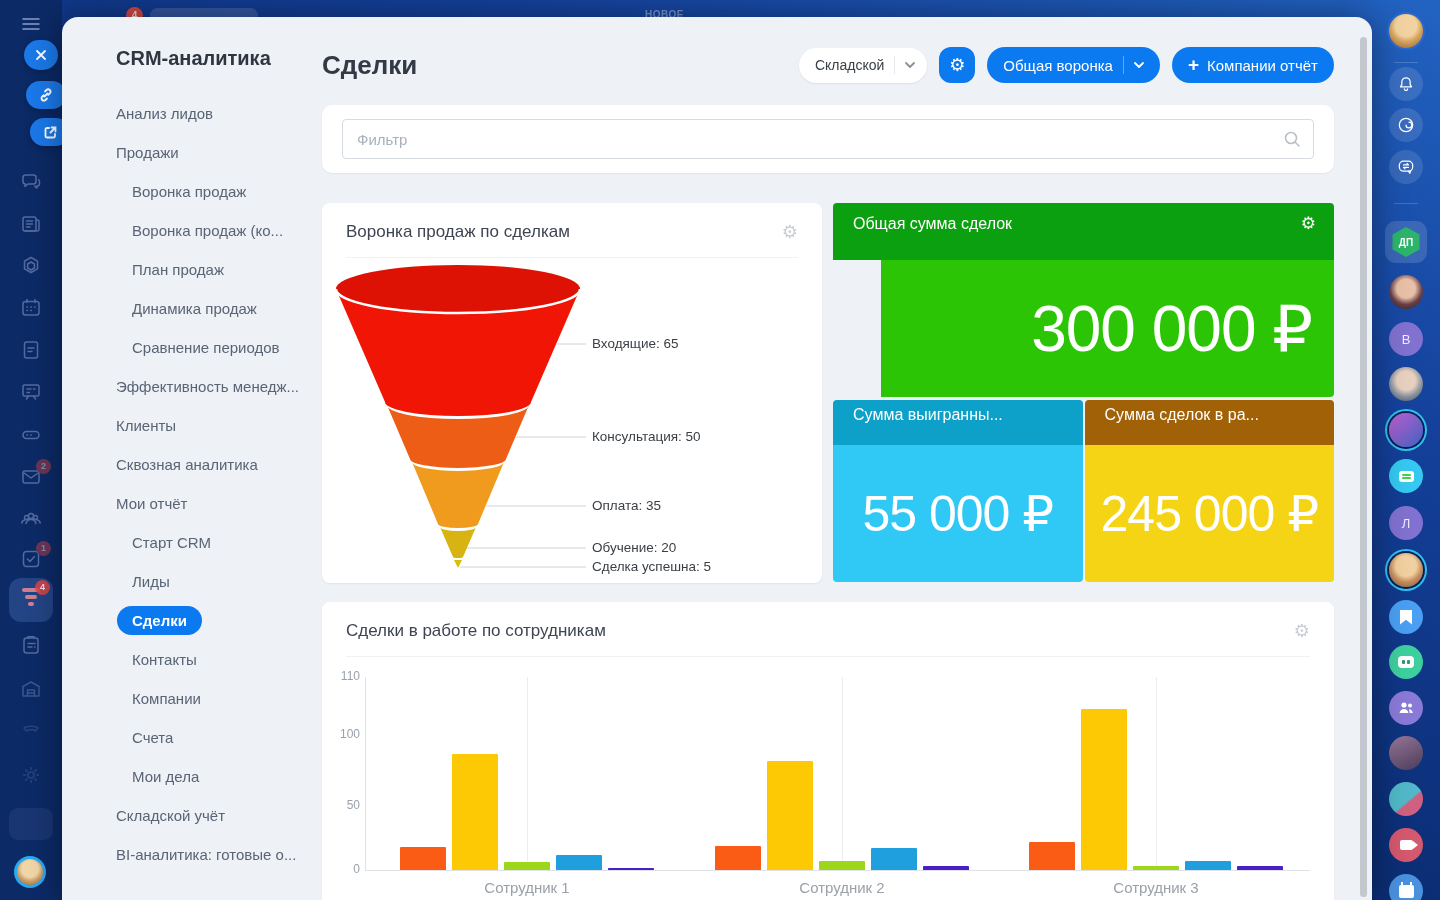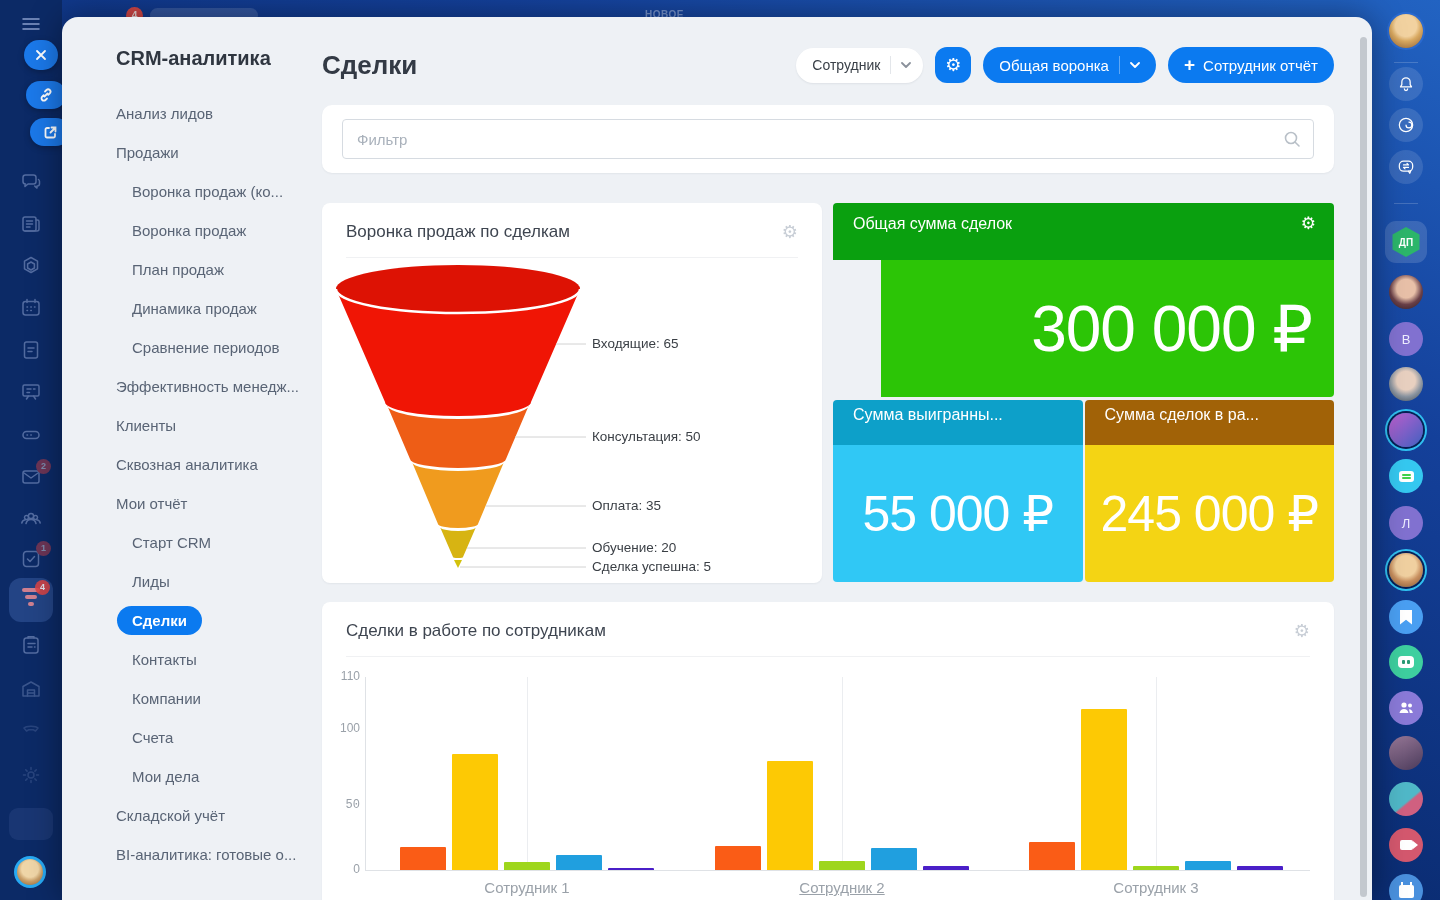--- a/index.html
+++ b/index.html
@@ -242,24 +242,24 @@
   <div class="sidebar">
     <div class="sb-title">CRM-аналитика</div>
     <div class="sb-menu">
         <div class="sb-item">
           <span>Анализ лидов</span>
         </div>
         <div class="sb-item">
           <span>Продажи</span>
         </div>
         <div class="sb-item lvl1">
+          <span>Воронка продаж</span>
+        </div>
+        <div class="sb-item lvl1">
           <span>Воронка продаж (ко...</span>
-        </div>
-        <div class="sb-item lvl1">
-          <span>Воронка продаж</span>
         </div>
         <div class="sb-item lvl1">
           <span>План продаж</span>
         </div>
         <div class="sb-item lvl1">
           <span>Динамика продаж</span>
         </div>
         <div class="sb-item lvl1">
           <span>Сравнение периодов</span>
         </div>
@@ -304,39 +304,39 @@
         </div>
       </div>
   </div>
 
   <div class="main">
 
     <div class="main-head">
       <div class="page-title">Сделки</div>
       <div class="head-controls">
         <div class="white-pill">
-          <span>Сотрудник</span>
+          <span>Складской</span>
           <span class="pill-div"></span>
           <svg class="chev" style="color:#8a919b" viewBox="0 0 10 6">
               <polyline points="1,1 5,5 9,1"></polyline>
             </svg>
         </div>
         <div class="gear-btn">
             <span>⚙</span>
           </div>
         <div class="blue-pill">
           <span>Общая воронка</span>
           <span class="pill-div lt"></span>
           <svg class="chev" style="color:#fff" viewBox="0 0 10 6">
               <polyline points="1,1 5,5 9,1"></polyline>
             </svg>
         </div>
         <div class="blue-pill">
           <span class="plus">+</span>
-          <span>Сотрудник отчёт</span>
+          <span>Компании отчёт</span>
         </div>
       </div>
     </div>
 
     <div class="filter-card">
       <div class="filter-box">
         <input type="text" placeholder="Фильтр" style="">
         <svg class="search-ic" width="18" height="18" viewBox="0 0 18 18">
           <circle cx="8" cy="8" r="5.5" fill="none" stroke="#b9c0c8" stroke-width="1.6"></circle>
           <path d="M12.2 12.2L16 16" stroke="#b9c0c8" stroke-width="1.6" stroke-linecap="round"></path>
@@ -410,41 +410,41 @@
     <div class="card bar-card">
       <div class="card-head">
         <span class="card-title">Сделки в работе по сотрудникам</span>
         <span class="gear-gray">⚙</span>
       </div>
       <hr class="card-hr">
       <div class="plot">
         <div class="y-axis"></div>
         <div class="baseline"></div>
       <div class="ytick" style="top: 193px;">0</div>
-          <div class="ytick" style="top: 128.667px; font-family: Liberation Mono, monospace;">50</div>
-          <div class="ytick" style="top: 52px; text-align: right;">100</div>
+          <div class="ytick" style="top: 128.667px;">50</div>
+          <div class="ytick" style="top: 58px; text-align: right;">100</div>
           <div class="ytick" style="top: 0px;">110</div>
           <div class="gridline" style="left: 181px;"></div>
           <div class="bar-group" style="left: 54px;">
             <div class="bar" style="height: 23.16px; background: rgb(250, 92, 22);"></div>
             <div class="bar" style="height: 115.8px; background: rgb(253, 201, 4);"></div>
             <div class="bar" style="height: 7.72px; background: rgb(158, 214, 28);"></div>
             <div class="bar" style="height: 15.44px; background: rgb(32, 159, 223);"></div>
             <div class="bar" style="height: 1.93px; background: rgb(74, 31, 200);"></div>
           </div>
           <div class="cat-label" style="left: 54px;">Сотрудник 1</div>
           <div class="gridline" style="left: 496px;"></div>
           <div class="bar-group" style="left: 369px;">
             <div class="bar" style="height: 24.4467px; background: rgb(250, 92, 22);"></div>
             <div class="bar" style="height: 109.367px; background: rgb(253, 201, 4);"></div>
             <div class="bar" style="height: 9.00667px; background: rgb(158, 214, 28);"></div>
             <div class="bar" style="height: 21.8733px; background: rgb(32, 159, 223);"></div>
             <div class="bar" style="height: 3.86px; background: rgb(74, 31, 200);"></div>
           </div>
-          <div class="cat-label" style="left: 369px; text-decoration: underline;">Сотрудник 2</div>
+          <div class="cat-label" style="left: 369px;">Сотрудник 2</div>
           <div class="gridline" style="left: 810px;"></div>
           <div class="bar-group" style="left: 683px;">
             <div class="bar" style="height: 28.3067px; background: rgb(250, 92, 22);"></div>
             <div class="bar" style="height: 160.833px; background: rgb(253, 201, 4);"></div>
             <div class="bar" style="height: 3.86px; background: rgb(158, 214, 28);"></div>
             <div class="bar" style="height: 9.00667px; background: rgb(32, 159, 223);"></div>
             <div class="bar" style="height: 3.86px; background: rgb(74, 31, 200);"></div>
           </div>
           <div class="cat-label" style="left: 683px;">Сотрудник 3</div>
         </div>

